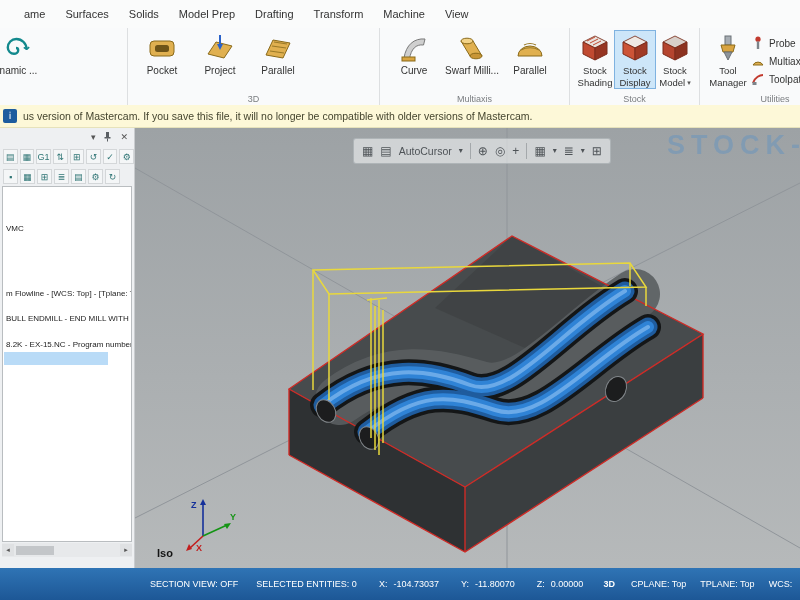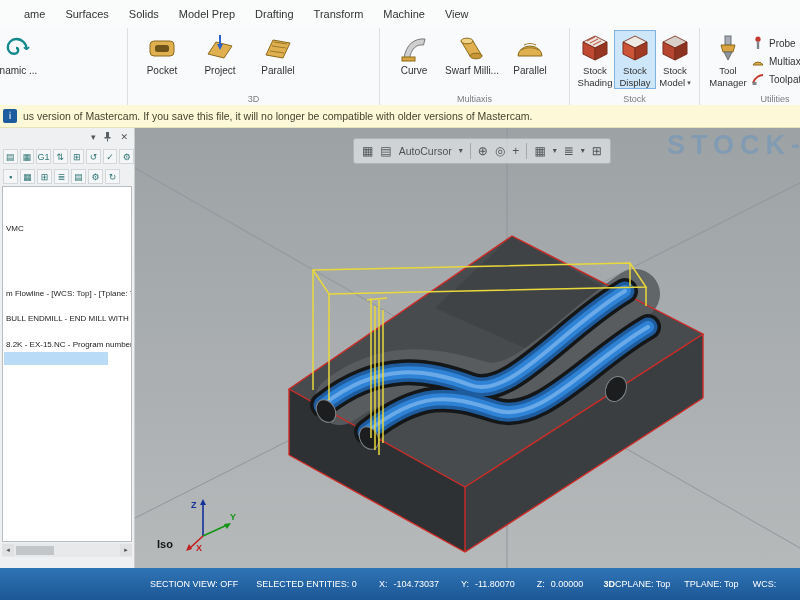--- a/index.html
+++ b/index.html
@@ -54,21 +54,21 @@
   .viewport{position:relative;flex:1;background:linear-gradient(180deg,#9da2a5,#abafb1 55%,#b7babb);overflow:hidden;}
   .scene{position:absolute;left:0;top:0;}
   .vptb{position:absolute;left:218px;top:10px;height:24px;display:flex;align-items:center;gap:7px;
         padding:0 8px;background:rgba(250,251,251,.55);border:1px solid rgba(160,166,171,.7);border-radius:3px;}
   .vpi{font-size:12px;color:#4e5357;line-height:1;}
   .vpi.small{font-size:8px;}
   .vptext{font-size:10.5px;color:#4e5357;}
   .vpsep{width:1px;height:16px;background:rgba(120,126,130,.5);}
   .watermark{position:absolute;top:2px;right:-6px;font-size:27px;font-weight:bold;letter-spacing:6px;
              color:#7d9ab5;opacity:.85;white-space:nowrap;}
-  .viewname{position:absolute;left:22px;bottom:32px;font-size:11px;font-weight:bold;color:#141414;}
+  .viewname{position:absolute;left:22px;bottom:23px;font-size:11px;font-weight:bold;color:#141414;}
   .gnomon{position:absolute;left:44px;bottom:28px;}
   
   .statusbar{position:absolute;left:0;bottom:0;width:800px;height:32px;
              background:linear-gradient(#2f74b5,#1d5796);display:flex;align-items:center;
              font-size:9px;color:#fff;box-sizing:border-box;padding-left:150px;white-space:nowrap;overflow:hidden;}
   .sbi{flex:none;}
   .sbv{flex:none;margin-left:6px;}
   .b{font-weight:bold;}
 </style>
 </head>
@@ -396,18 +396,18 @@
   <div class="statusbar">
     <span class="sbi">SECTION VIEW: OFF</span>
     <span class="sbi" style="margin-left:18px;text-align:right;">SELECTED ENTITIES: 0</span>
     <span class="sbi" style="margin-left:22px;">X:</span>
     <span class="sbv">-104.73037</span>
     <span class="sbi" style="margin-left:22px;">Y:</span>
     <span class="sbv">-11.80070</span>
     <span class="sbi" style="margin-left:22px;">Z:</span>
     <span class="sbv">0.00000</span>
     <span class="sbi b" style="margin-left:20px;">3D</span>
-    <span class="sbi" style="">CPLANE: Top</span>
+    <span class="sbi" style="margin-left:16px;">CPLANE: Top</span>
     <span class="sbi" style="margin-left:14px;">TPLANE: Top</span>
     <span class="sbi" style="margin-left:14px;text-align:center;">WCS:</span>
   </div>
 
 </div>
 
 </body></html>

